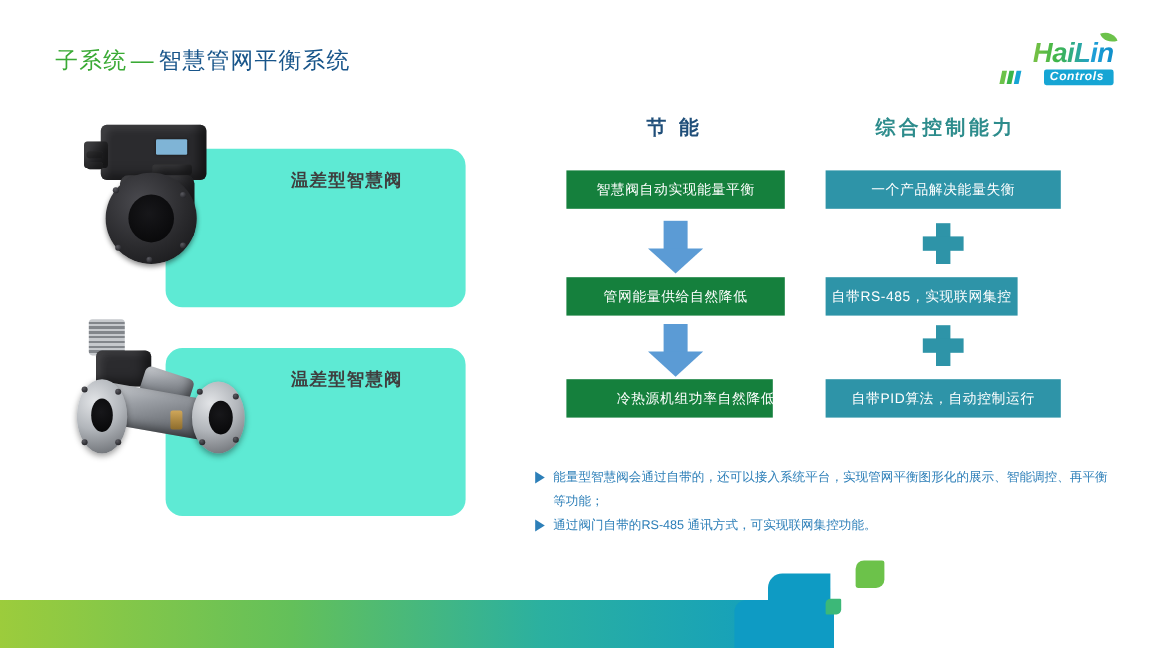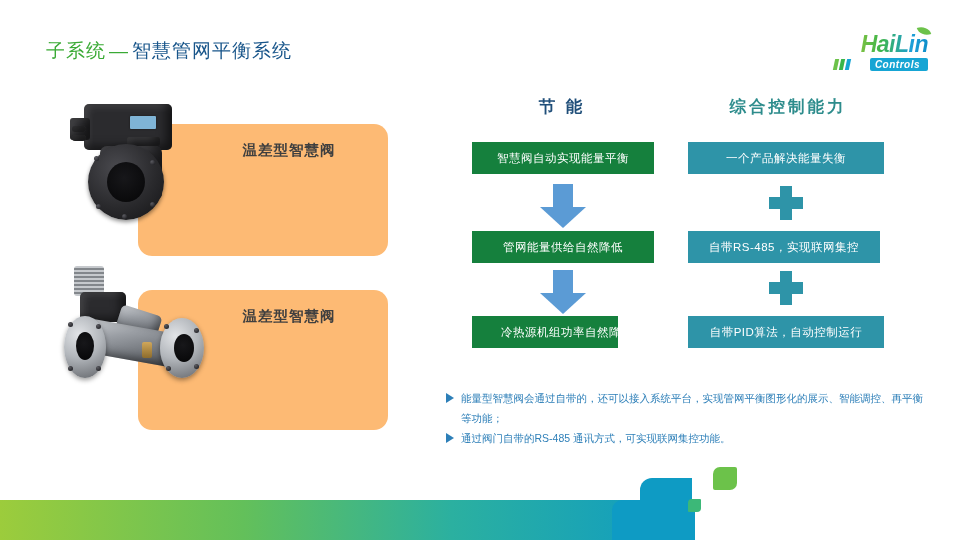--- a/index.html
+++ b/index.html
@@ -46,21 +46,21 @@
   .logo-bars i:nth-child(2){ background:#39b54a; }
   .logo-bars i:nth-child(3){ background:#16a5d4; }
   .logo-ctrl{
     background:#16a5d4; color:#fff; font-size:10px; font-weight:bold; font-style:italic;
     padding:1px 8px 1px 5px; border-radius:2px; letter-spacing:0.5px;
   }
 
   
   .card{
     position:absolute;
-    background:#fdba74;
+    background:#5eead4;
     border-radius:14px;
   }
   .card-1{ left:138px; top:124px; width:250px; height:132px; }
   .card-2{ left:138px; top:290px; width:250px; height:140px; }
   .card-title{
     position:absolute; left:0; right:0;
     text-align:center;
     font-size:14.5px; font-weight:bold; color:#3f3f3f;
     letter-spacing:1px;
   }
@@ -132,23 +132,23 @@
 
   .flow-box{
     position:absolute; display:flex; align-items:center; justify-content:center;
     color:#ffffff; font-size:11.5px; letter-spacing:0.5px; white-space:nowrap;
   }
   .box-blue{ background:#15803d; }
   .box-teal{ background:#2e94a8; }
 
   .b1{ left:472px; top:142px; width:182px; height:32px; }
   .b2{ left:472px; top:231px; width:182px; height:32px; }
-  .b3{ left:472px; top:316px; width:146px; height:32px;padding-left:44px; }
+  .b3{ left:472px; top:316px; width:172px; height:32px;padding-left:44px; }
   .t1{ left:688px; top:142px; width:196px; height:32px; }
-  .t2{ left:688px; top:231px; width:192px; height:32px; }
+  .t2{ left:688px; top:231px; width:160px; height:32px; }
   .t3{ left:688px; top:316px; width:196px; height:32px; }
 
   .arrow-down{
     position:absolute; width:46px; height:44px;
   }
   .arrow-down .shaft{
     position:absolute; left:13px; top:0; width:20px; height:24px; background:#5b9bd5;
   }
   .arrow-down .head{
     position:absolute; left:0; top:23px;

